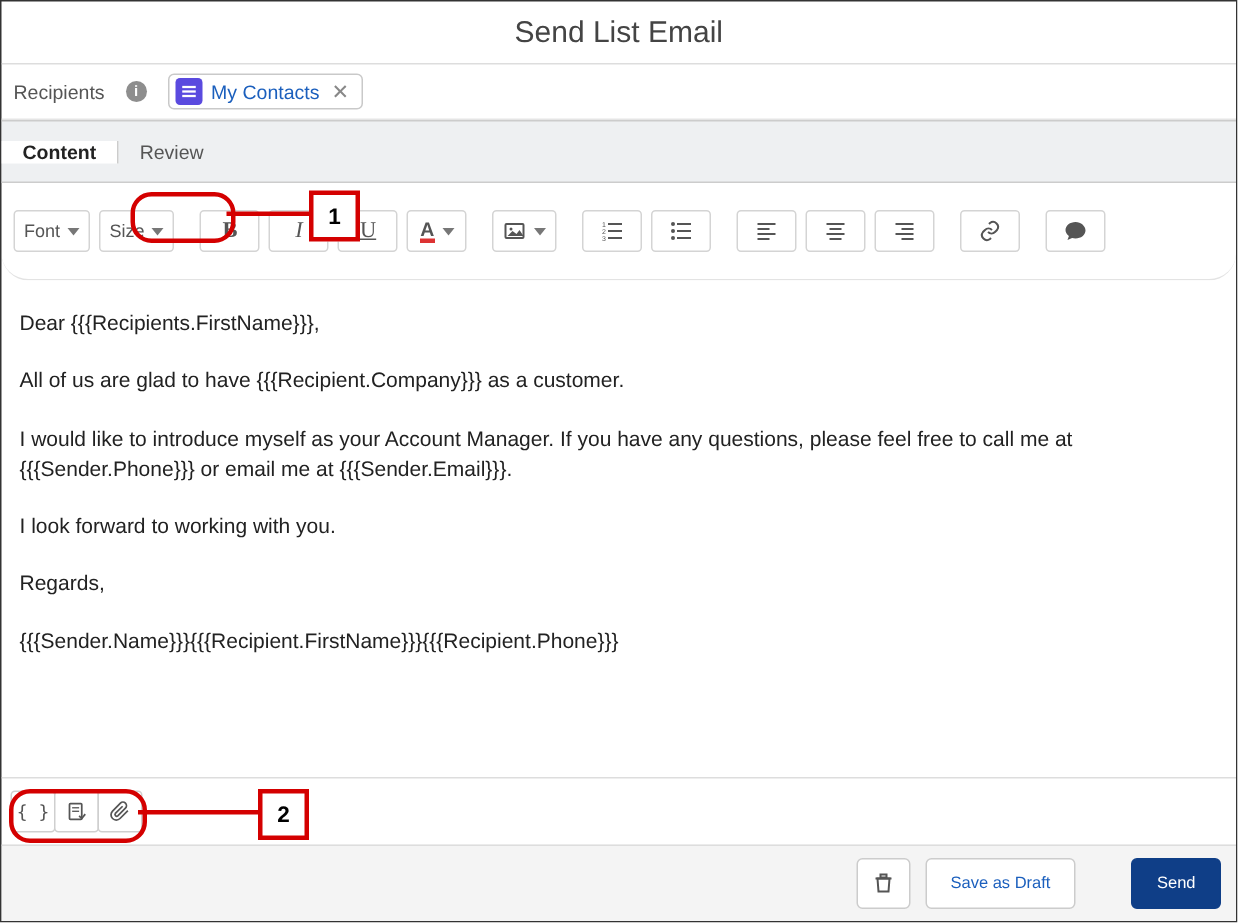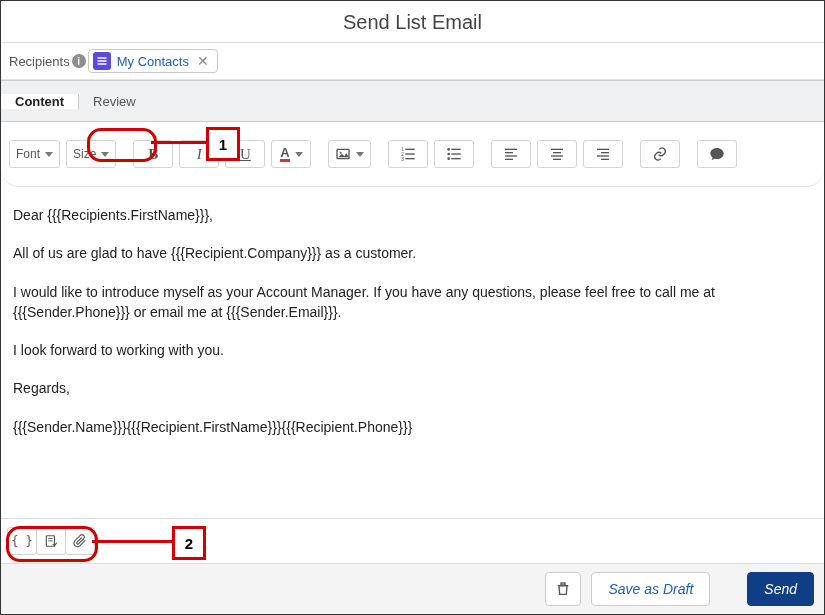--- a/index.html
+++ b/index.html
@@ -28,21 +28,21 @@
     font-size: 20px;
     font-weight: 300;
     color: #444;
     border-bottom: 1px solid #ddd;
   }
   .row {
     display: flex;
     align-items: center;
     padding: 6px 8px;
     border-bottom: 1px solid #e5e5e5;
-    gap: 2px;
+    gap: 14px;
   }
   .recipients-label {
     color: #555;
   }
   .info-icon {
     width: 14px; height: 14px; border-radius: 50%;
     background: #8e8e8e; color: #fff; font-size: 10px;
     display: inline-flex; align-items: center; justify-content: center;
     font-weight: bold;
   }
@@ -183,25 +183,24 @@
     background: #fff;
     border-radius: 4px;
     width: 34px; height: 32px;
     display: inline-flex; align-items: center; justify-content: center;
     cursor: pointer;
   }
   .btn-ghost, .btn-primary {
     border-radius: 4px;
     height: 32px;
     padding: 0 16px;
-    font-size: 14px;
+    font-size: 11px;
     display: inline-flex;
     align-items: center;
     cursor: pointer;
-    font-style: italic;
   }
   .btn-ghost { background: #fff; border: 1px solid #ccc; color: #1b5fbd; }
   .btn-primary { background: #0f3e87; border: 1px solid #0f3e87; color: #fff; margin-left: 27px; }
 
   
   .callout {
     position: absolute;
     border: 3px solid #d40000;
     border-radius: 14px;
     pointer-events: none;

